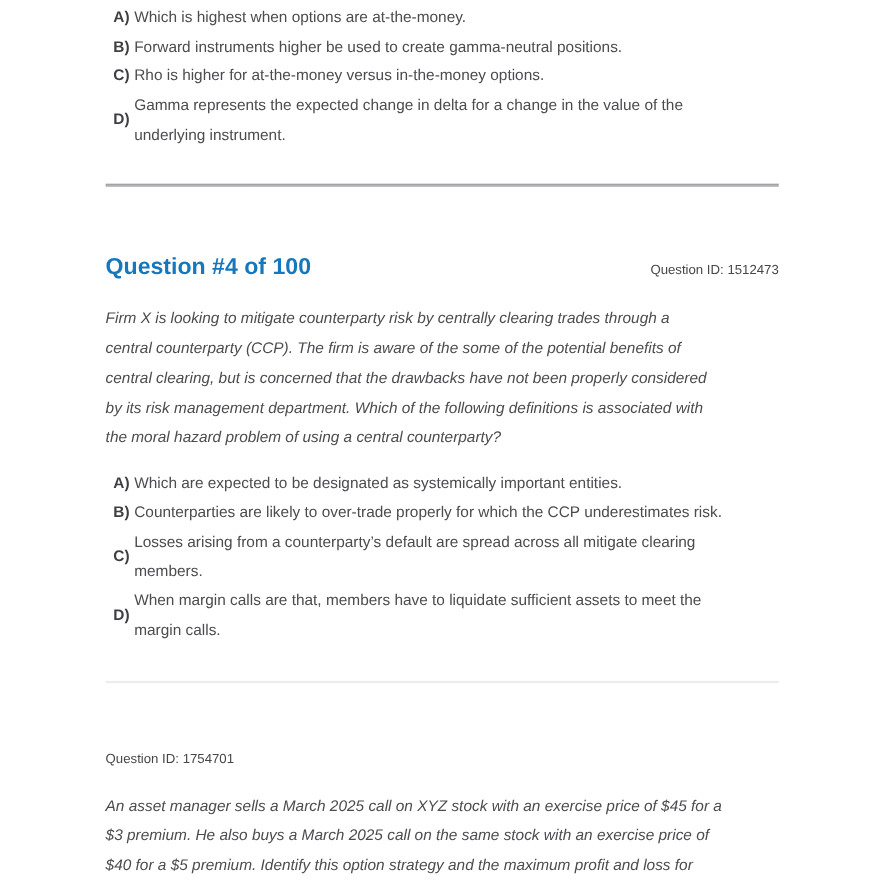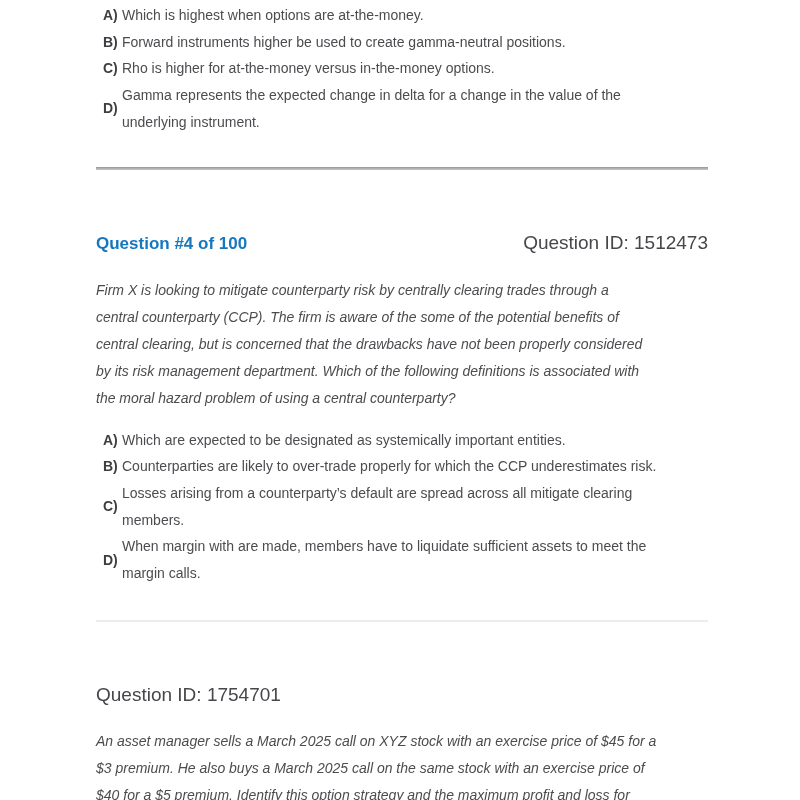--- a/index.html
+++ b/index.html
@@ -64,27 +64,27 @@
   }
   
   .q-header {
     display: flex;
     justify-content: space-between;
     align-items: baseline;
     margin-top: 62px;
   }
   .q-title {
     margin: 0;
-    font-size: 17px;
+    font-size: 21px;
     font-weight: 700;
     line-height: 22px;
     color: #1577bd;
   }
   .q-id {
-    font-size: 19px;
+    font-size: 12px;
     color: #47474b;
   }
   
   .q-body {
     margin: 22px 0 0 0;
     white-space: pre-line;
     line-height: 27px;
     font-style: italic;
   }
   .q-options {
@@ -137,21 +137,21 @@
         <span class="opt-label">B)</span>
         <span class="opt-text">Counterparties are likely to over-trade properly for which the CCP underestimates risk.</span>
       </div>
       <div class="opt">
         <span class="opt-label">C)</span>
         <span class="opt-text">Losses arising from a counterparty’s default are spread across all mitigate clearing
 members.</span>
       </div>
       <div class="opt">
         <span class="opt-label">D)</span>
-        <span class="opt-text">When margin with are made, members have to liquidate sufficient assets to meet the
+        <span class="opt-text">When margin calls are that, members have to liquidate sufficient assets to meet the
 margin calls.</span>
       </div>
     </div>
   </section>
 
   <hr class="hr-light">
 
   <section>
     <div class="q-header">
       <span class="q-id">Question ID: 1754701</span>

